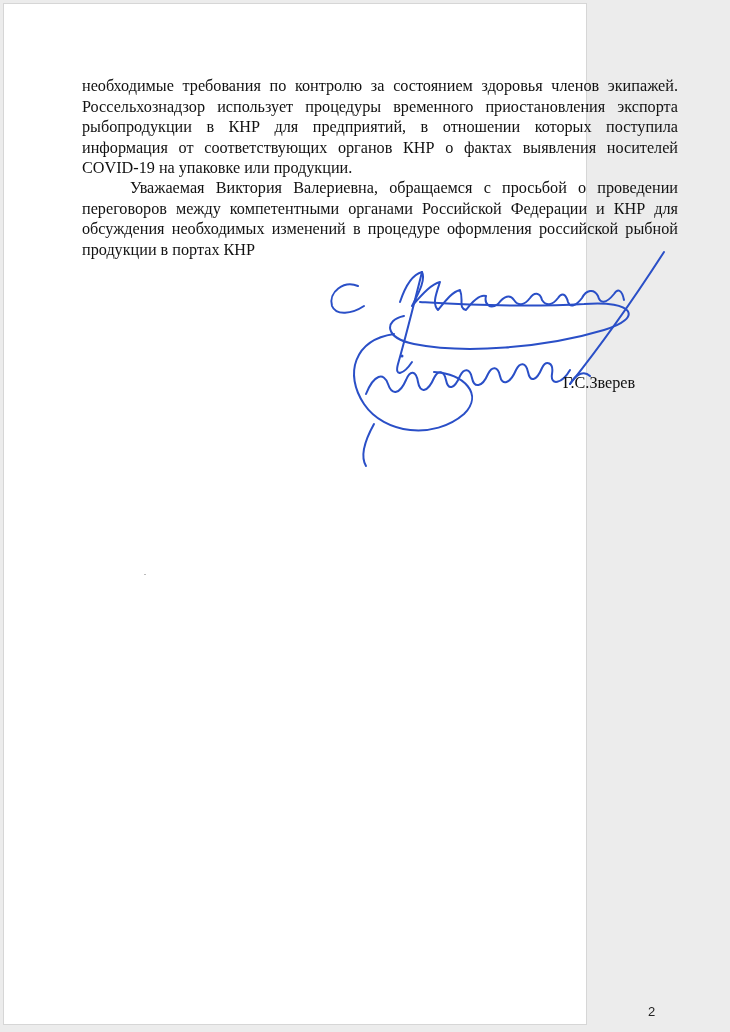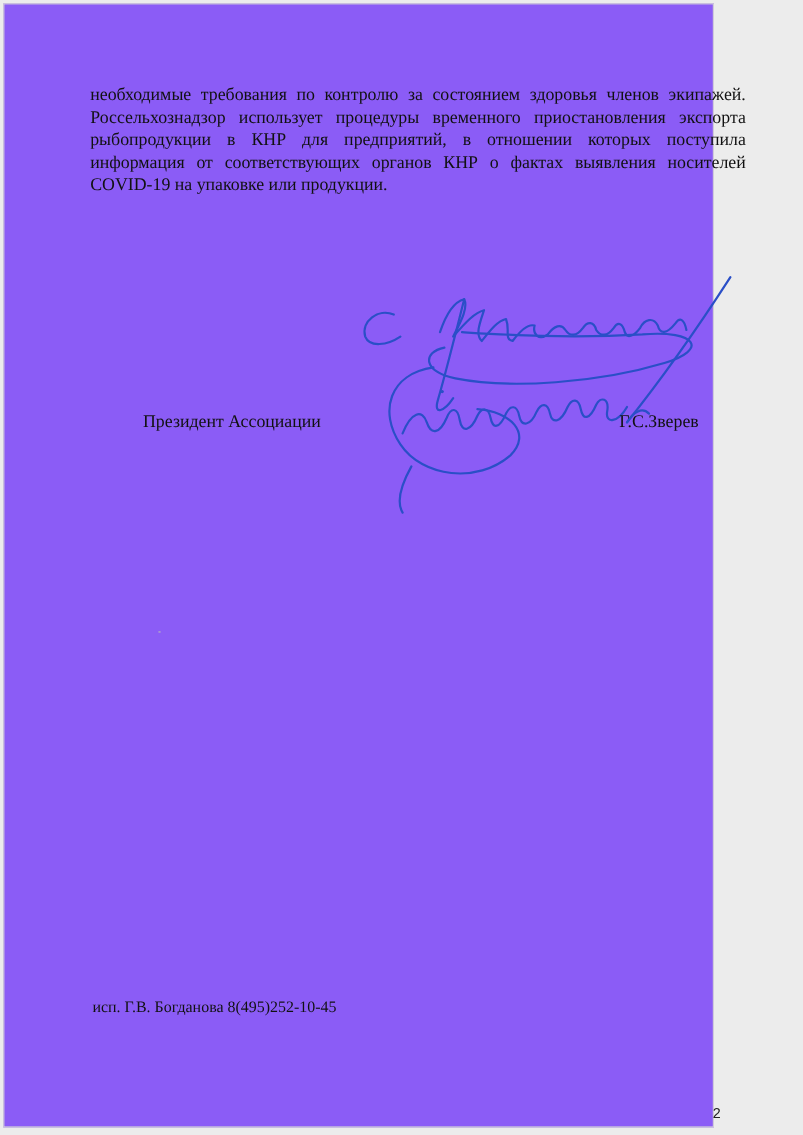--- a/index.html
+++ b/index.html
@@ -7,22 +7,22 @@
       width: 730px; height: 1032px;
       background: #ececec;
       position: relative;
       overflow: hidden;
       font-family: "Liberation Serif", "DejaVu Serif", serif;
       color: #111;
     }
     .page {
       position: absolute;
       left: 3px; top: 3px;
-      width: 646px; height: 1022px;
-      background: #8b5cf6;
+      width: 584px; height: 1022px;
+      background: #ffffff;
       border: 1px solid #d6d6d6;
       box-sizing: border-box;
     }
     .body-text {
       position: absolute;
       left: 78px;
       width: 596px;
       font-size: 16.2px;
       line-height: 20.5px;
       text-align: justify;
@@ -65,20 +65,23 @@
   </style>
 </head>
 <body>
 
 <div class="page">
 
   <div class="body-text" id="p1">
     <p class="para last-line-left">необходимые требования по контролю за состоянием здоровья членов экипажей. Россельхознадзор использует процедуры временного приостановления экспорта рыбопродукции в КНР для предприятий, в отношении которых поступила информация от соответствующих органов КНР о фактах выявления носителей COVID-19 на упаковке или продукции.</p>
   </div>
 
+  <div class="body-text" id="p2">
+    <p class="para indent last-line-left">Уважаемая Виктория Валериевна, обращаемся с просьбой о проведении переговоров между компетентными органами Российской Федерации и КНР для обсуждения необходимых изменений в процедуре оформления российской рыбной продукции в портах КНР</p>
+  </div>
 
   <svg class="signature" viewBox="0 0 380 230" fill="none" stroke="#2a4fc7" stroke-width="2" stroke-linecap="round" stroke-linejoin="round">
 
     <path d="M44 42 C30 36, 14 48, 18 62 C22 72, 38 70, 50 62"></path>
 
     <path d="M86 58 C92 40, 100 30, 108 28 C112 36, 104 50, 98 62 C110 48, 118 40, 126 38 C122 50, 118 60, 124 66 C132 56, 138 48, 146 46 C150 56, 144 64, 152 66 C158 58, 166 50, 172 52 C170 60, 176 66, 184 60 C190 52, 196 50, 200 56 C204 62, 210 62, 216 54 C220 48, 226 48, 228 56 C232 62, 238 62, 244 54 C248 48, 252 50, 254 58 C256 64, 262 62, 268 54 C272 46, 280 44, 284 52 C286 60, 292 60, 300 50 C304 44, 308 46, 310 56"></path>
 
     <path d="M106 58 C140 60, 200 64, 270 60 C320 56, 330 74, 290 86 C230 104, 150 110, 100 100 C70 94, 70 76, 90 72"></path>
 
     <path d="M108 28 C100 60, 92 92, 84 120 C80 134, 90 130, 98 118"></path>
@@ -87,21 +90,19 @@
 
     <path d="M52 150 C60 130, 70 128, 74 140 C78 152, 86 150, 92 136 C96 126, 102 126, 104 138 C106 150, 114 148, 120 134 C124 126, 130 126, 132 136 C134 146, 140 146, 146 132 C150 124, 156 124, 158 134 C160 144, 168 144, 174 130 C178 122, 184 122, 186 132 C188 142, 196 140, 202 126 C206 118, 212 118, 214 128 C216 138, 222 138, 228 124 C232 116, 240 118, 238 130 C236 142, 248 140, 256 126"></path>
 
     <path d="M256 140 C280 110, 310 70, 350 8"></path>
     <path d="M256 140 C262 130, 270 126, 276 132"></path>
 
     <path d="M60 180 C50 198, 46 212, 52 222"></path>
     <circle cx="88" cy="112" r="1.5" fill="#2a4fc7" stroke="none"></circle>
   </svg>
 
-  <div class="sig-row" id="sig-title">Президент Ассоциации</div>
   <div class="sig-row" id="sig-name">Г.С.Зверев</div>
 
   <div class="speck"></div>
 
-  <div class="executor">исп. Г.В. Богданова 8(495)252-10-45</div>
 
   <div class="page-number">2</div>
 </div>
 
 </body></html>

